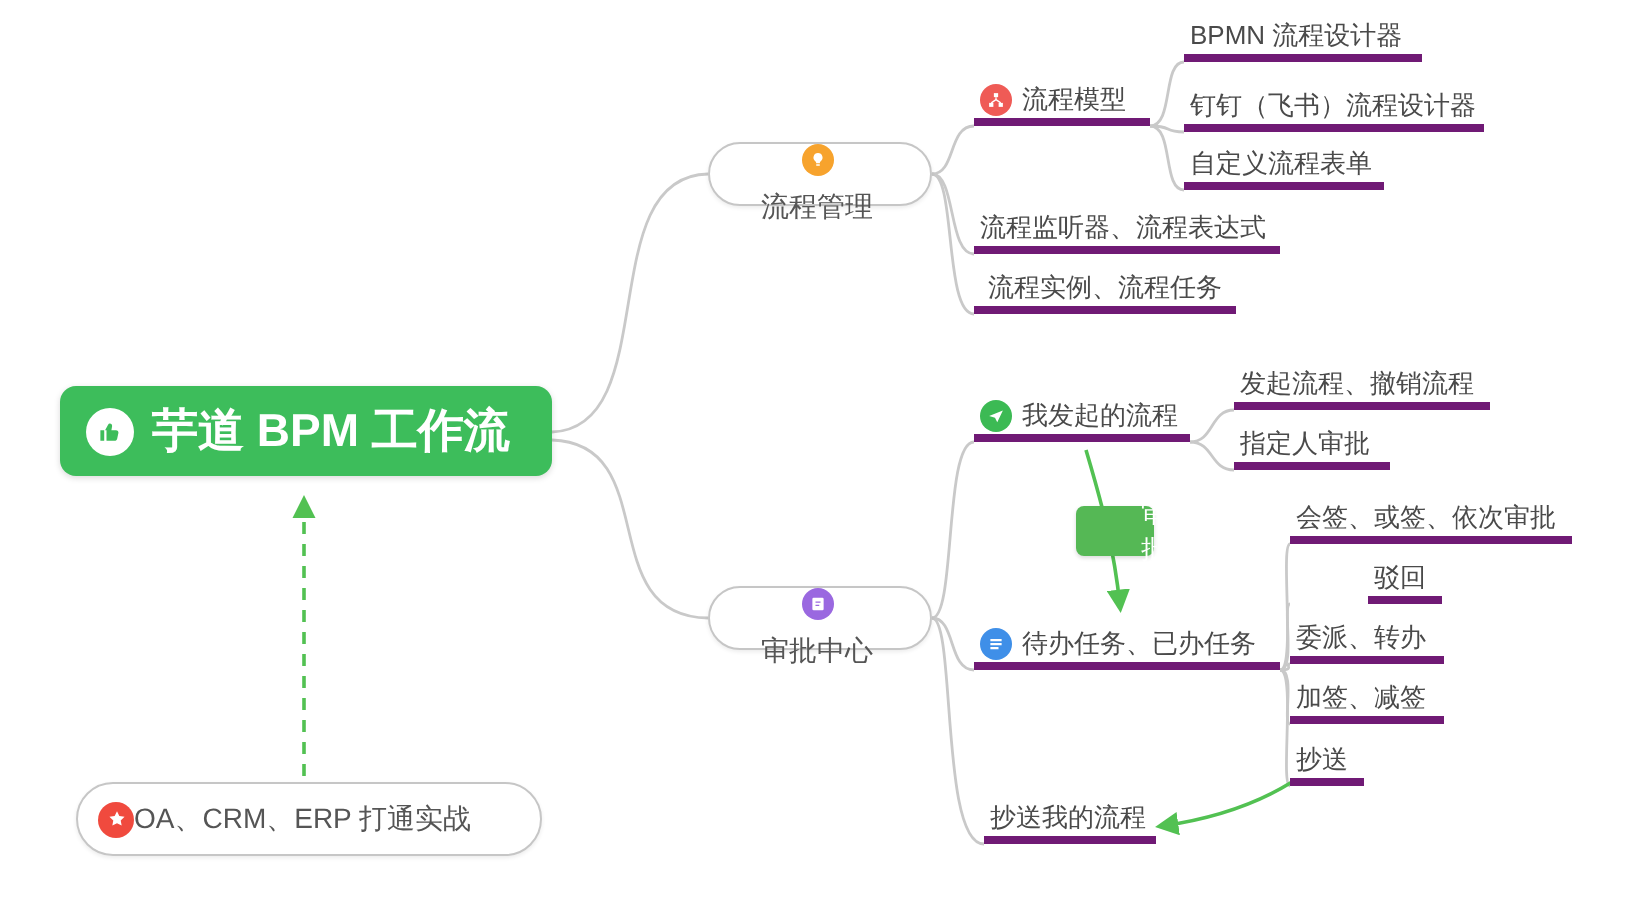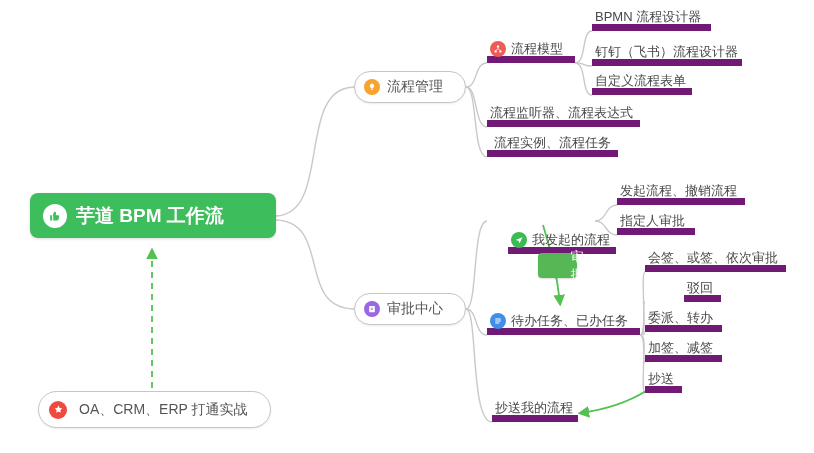--- a/index.html
+++ b/index.html
@@ -10,45 +10,45 @@
   .layer{position:absolute;left:0;top:0;pointer-events:none;}
   .conn{stroke:#c9c9c9;stroke-width:1.4;fill:none;}
   .garrow{stroke:#52c152;stroke-width:1.8;fill:none;}
   .gdash{stroke-dasharray:6 5;}
 
   .node{position:absolute;box-sizing:border-box;z-index:2;padding-left:39px;}
 
   .root-node{
     left:30px;top:193px;width:246px;height:45px;border-radius:8px;
     background:#3dbd5b;display:flex;align-items:center;gap:9px;padding:0 0 0 13px;
-    color:#fff;font-size:19px;font-weight:bold;box-shadow:0 1px 3px rgba(0,0,0,.15);
+    color:#fff;font-size:23px;font-weight:bold;box-shadow:0 1px 3px rgba(0,0,0,.15);
   }
   .root-icon{
     width:24px;height:24px;border-radius:50%;background:#fff;flex:0 0 auto;
     display:flex;align-items:center;justify-content:center;
   }
 
   .bnode{
     display:flex;align-items:center;gap:7px;background:#fff;
     border:1px solid #c6c6c6;border-radius:16px;height:32px;padding:0 12px 0 9px;
-    font-size:14px;color:#555;box-shadow:0 1px 2px rgba(0,0,0,.08);white-space:nowrap;
+    font-size:14px;color:#555;box-shadow:0 1px 2px rgba(0,0,0,.08);white-space:nowrap;flex-direction:column;
   }
   .bnode.process{left:354px;top:71px;min-width:112px;}
   .bnode.approval{left:354px;top:293px;min-width:112px;}
 
   .pnode{
-    left:38px;top:391px;display:flex;align-items:center;gap:12px;background:#fff;
+    left:38px;top:391px;display:flex;align-items:center;gap:0;background:#fff;
     border:1px solid #c6c6c6;border-radius:19px;height:37px;padding:0 14px 0 10px;
     font-size:14px;color:#555;box-shadow:0 1px 2px rgba(0,0,0,.08);white-space:nowrap;
     min-width:233px;
   }
 
   .leaf{
     display:flex;align-items:center;gap:5px;height:22px;padding:0 3px;
-    font-size:13px;color:#4a4a4a;border-bottom:7px solid #701a75;white-space:nowrap;
+    font-size:13px;color:#4a4a4a;border-bottom:4px solid #701a75;white-space:nowrap;
   }
   .cicon{
     width:16px;height:16px;border-radius:50%;flex:0 0 auto;
     display:flex;align-items:center;justify-content:center;
   }
   .cicon.lg{width:18px;height:18px;}
 
   .tag{
     left:538px;top:253px;width:37px;height:25px;border-radius:4px;
     background:#55b855;color:#fff;font-size:13px;
@@ -56,21 +56,21 @@
     box-shadow:0 1px 2px rgba(0,0,0,.15);
   }
 
   
   .l-model{left:487px;top:41px;width:88px;}
   .l-bpmn{left:592px;top:9px;width:119px;}
   .l-ding{left:592px;top:44px;width:150px;}
   .l-custom{left:592px;top:73px;width:100px;}
   .l-listener{left:487px;top:105px;width:153px;}
   .l-instance{left:487px;top:135px;width:131px;justify-content:center;}
-  .l-myinit{left:508px;top:199px;width:108px;margin-top:33px;}
+  .l-myinit{left:487px;top:199px;width:108px;}
   .l-initcancel{left:617px;top:183px;width:128px;}
   .l-assignee{left:617px;top:213px;width:78px;}
   .l-todo{left:487px;top:313px;width:153px;align-items:center;}
   .l-counter{left:645px;top:250px;width:141px;}
   .l-reject{left:645px;top:280px;width:37px;margin-left:39px;}
   .l-delegate{left:645px;top:310px;width:77px;}
   .l-addsign{left:645px;top:340px;width:77px;align-items:center;}
   .l-cc{left:645px;top:371px;width:37px;}
   .l-ccmy{left:492px;top:400px;width:86px;}
 </style>

